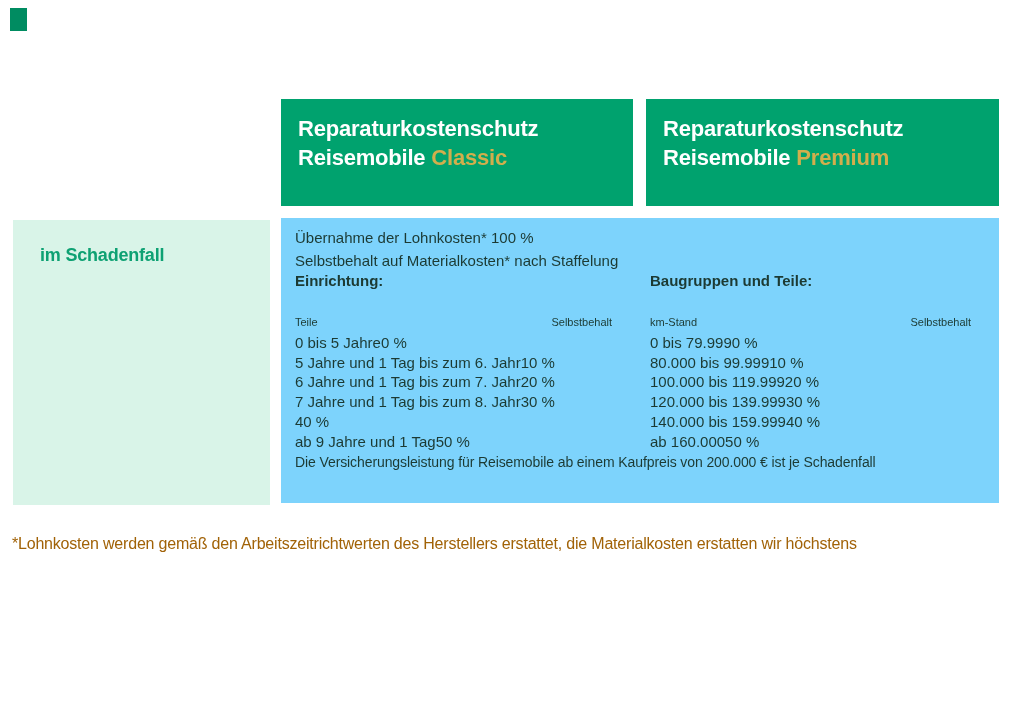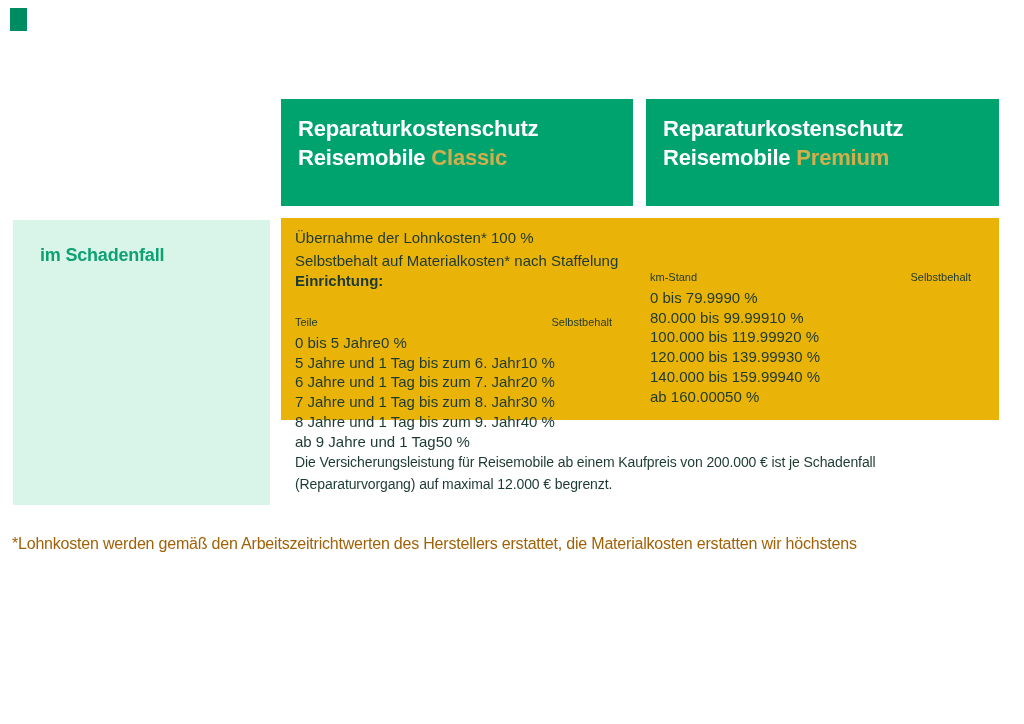--- a/index.html
+++ b/index.html
@@ -14,21 +14,21 @@
              letter-spacing:-0.2px; white-space:nowrap; }
   .hdr-classic { left:281px; width:352px; }
   .hdr-premium { left:646px; width:353px; }
   .variant { color:#D2AE4C; }
 
   .side-box { left:13px; top:220px; width:257px; height:285px; background:#D9F4E8;
               padding:21px 0 0 27px; }
   .side-title { color:#0EA173; font-weight:700; font-size:18px; line-height:28px;
                 white-space:nowrap; letter-spacing:-0.2px; }
 
-  .panel { left:281px; top:218px; width:718px; height:202px; background:#eab308;
+  .panel { left:281px; top:218px; width:718px; height:285px; background:#7dd3fc;
            color:#1C3A33; font-size:15px; }
   .intro { position:absolute; left:14px; top:9px; line-height:22.5px; white-space:nowrap; }
 
   .col { position:absolute; top:53px; }
   .col-left  { left:14px;  width:317px; }
   .col-right { left:369px; width:321px; }
   .col-heading { font-weight:700; font-size:15px; line-height:20px; margin-bottom:25px;
                  white-space:nowrap; }
   .thead { display:flex; justify-content:space-between; font-size:11px; line-height:13px;
            margin-bottom:4px; }
@@ -85,30 +85,30 @@
       </div>
     <div class="trow">
         <span>6 Jahre und 1 Tag bis zum 7. Jahr</span>
         <span class="val">20 %</span>
       </div>
     <div class="trow">
         <span>7 Jahre und 1 Tag bis zum 8. Jahr</span>
         <span class="val">30 %</span>
       </div>
     <div class="trow">
-        <span>8 Jahre und 1 Tag bis zum 9. Jahr</span>
         <span class="val">40 %</span>
       </div>
     <div class="trow">
         <span>ab 9 Jahre und 1 Tag</span>
         <span class="val">50 %</span>
       </div>
   </div>
 
   <div class="col col-right">
+    <div class="col-heading">Baugruppen und Teile:</div>
     <div class="thead">
       <span>km-Stand</span>
       <span>Selbstbehalt</span>
     </div>
     <div class="trow">
         <span>0 bis 79.999</span>
         <span class="val">0 %</span>
       </div>
     <div class="trow">
         <span>80.000 bis 99.999</span>
@@ -127,19 +127,18 @@
         <span class="val">40 %</span>
       </div>
     <div class="trow">
         <span>ab 160.000</span>
         <span class="val">50 %</span>
       </div>
   </div>
 
   <div class="limit-note">
     <div>Die Versicherungsleistung für Reisemobile ab einem Kaufpreis von 200.000 € ist je Schadenfall</div>
-    <div>(Reparaturvorgang) auf maximal 12.000 € begrenzt.</div>
   </div>
 </div>
 
 <div class="abs footnote">
   <div>*Lohnkosten werden gemäß den Arbeitszeitrichtwerten des Herstellers erstattet, die Materialkosten erstatten wir höchstens</div>
 </div>
 
 </body></html>

